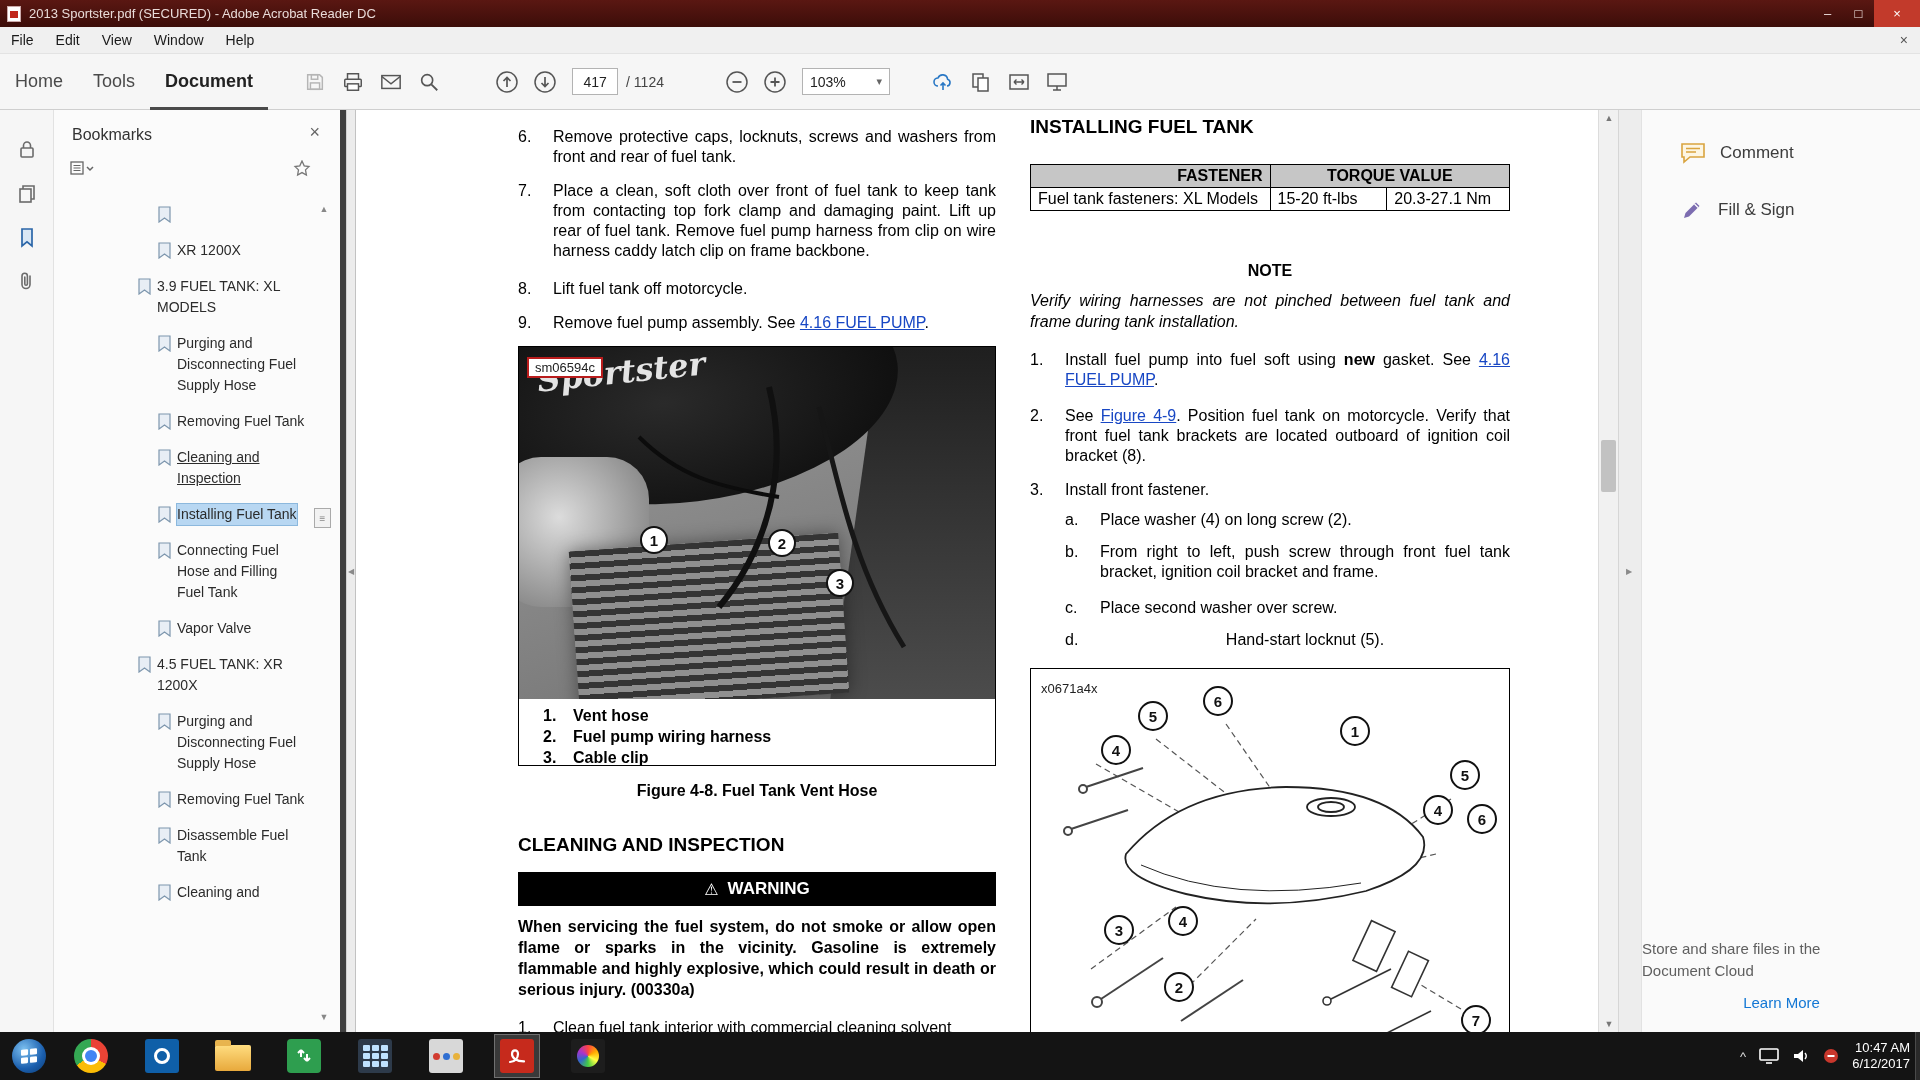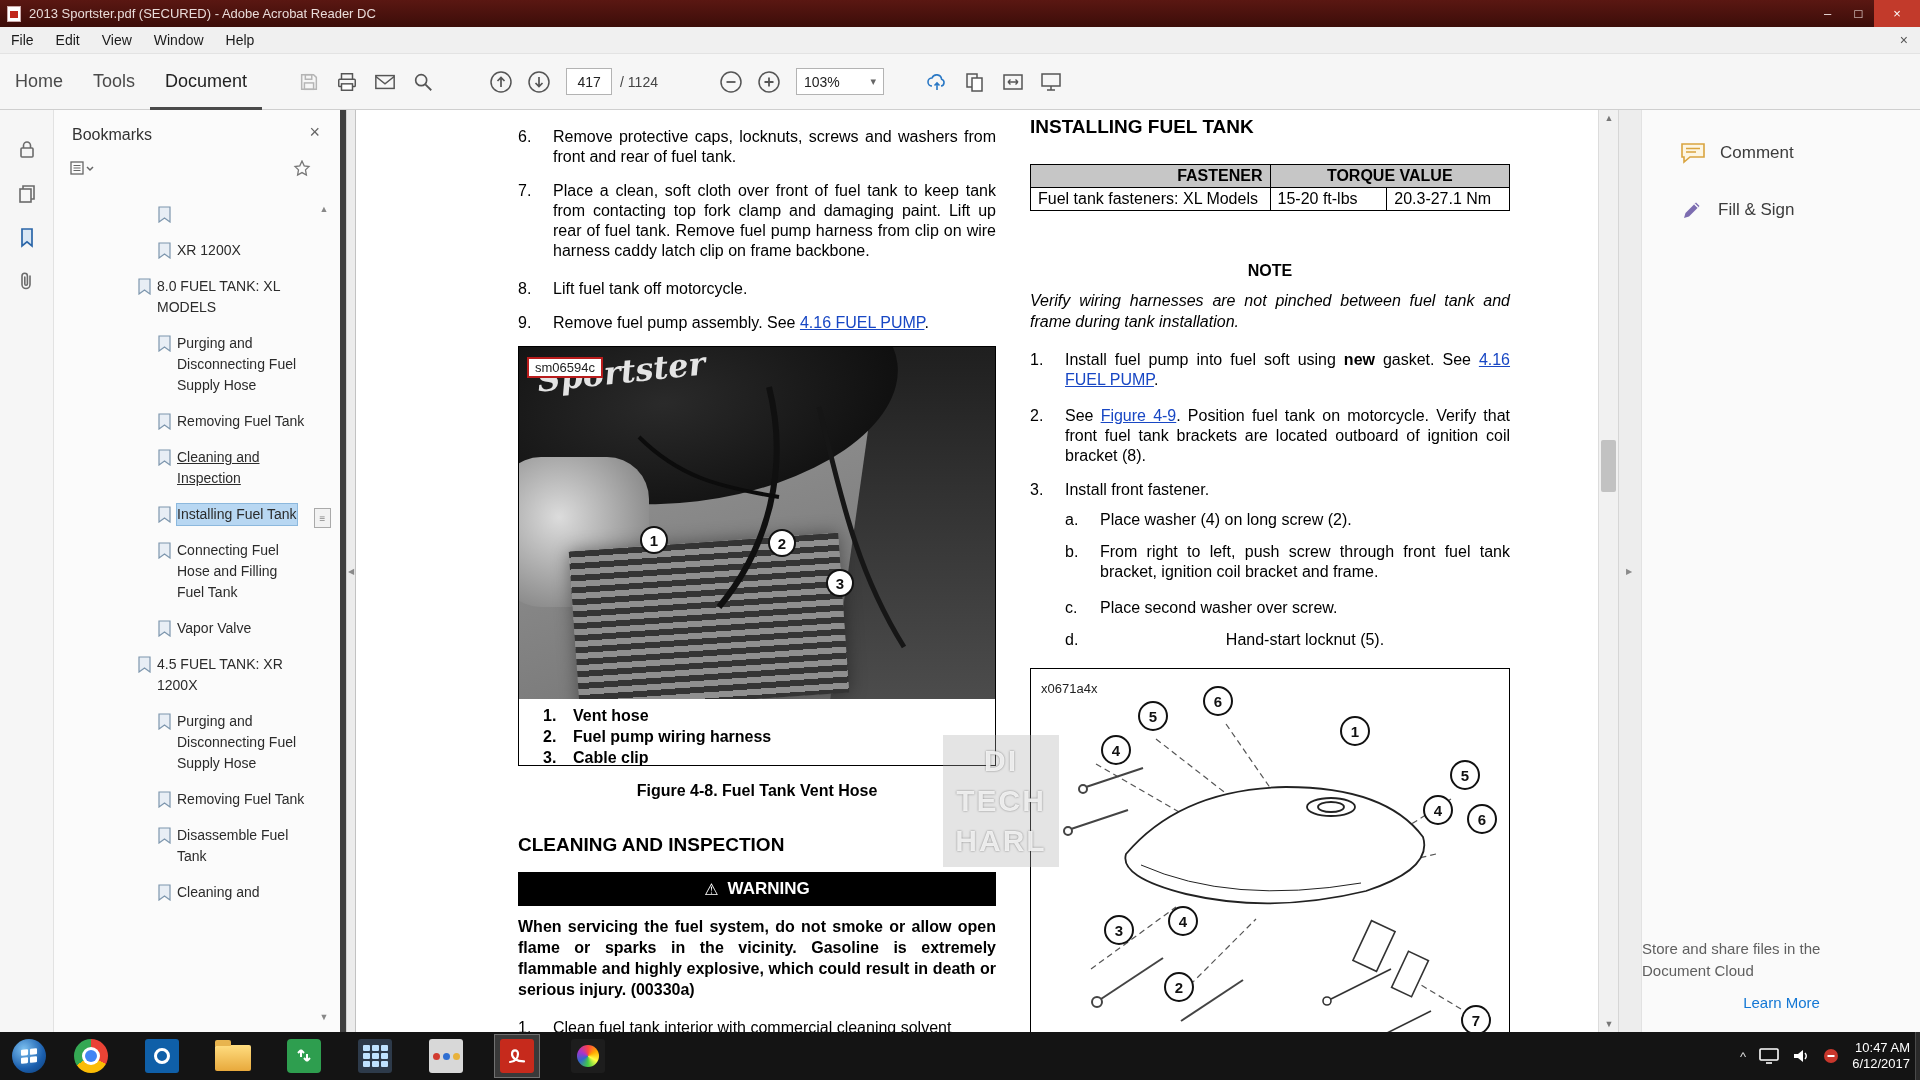--- a/index.html
+++ b/index.html
@@ -15,21 +15,21 @@
   .wbtn.close{width:46px;background:#c23a2b;color:#fff}
 
   
   .menubar{position:absolute;left:0;top:27px;width:1920px;height:27px;background:#f0f0f0;border-bottom:1px solid #e3e3e3;display:flex;align-items:center;font-size:14px;color:#1a1a1a}
   .menu-item{padding:0 11px}
   .menubar-close{margin-left:auto;margin-right:12px;color:#555}
 
   
   .toolbar{position:absolute;left:0;top:54px;width:1920px;height:56px;background:#f6f6f6;border-bottom:1px solid #cfcfcf;display:flex;align-items:center}
   .tb-tab{font-size:18px;color:#4a4a4a;padding:0 15px;height:56px;display:flex;align-items:center}
-  .tb-tab.active{color:#222;box-shadow:inset 0 -3px 0 #4a4a4a;font-weight:normal}
+  .tb-tab.active{color:#222;box-shadow:inset 0 -3px 0 #4a4a4a;font-weight:bold}
   .tb-btn{width:38px;height:38px;display:flex;align-items:center;justify-content:center}
   .tb-btn svg{display:block}
   .page-input{width:46px;height:27px;border:1px solid #b3b3b3;background:#fff;text-align:center;font-size:14px;color:#222;font-family:inherit}
   .page-total{font-size:14px;color:#444;margin:0 12px 0 8px;white-space:nowrap}
   .zoom-box{width:88px;height:27px;border:1px solid #b3b3b3;background:#fff;display:flex;align-items:center;justify-content:space-between;font-size:14px;color:#222;padding:0 7px;margin-left:8px}
   .zoom-caret{color:#666;font-size:11px}
 
   
   .rail{position:absolute;left:0;top:110px;width:54px;height:922px;background:#f6f6f6;border-right:1px solid #e2e2e2}
   .rail-ico{position:absolute;left:15px;width:24px;height:24px}
@@ -301,21 +301,21 @@
       <div class="bm-row lvl1">
           <span class="bm-ico"><svg width="15" height="17" viewBox="0 0 15 17">
               <path d="M2 1h11v15l-5.5-4L2 16z" fill="#e8eef5" stroke="#7d96ad" stroke-width="1.2"></path>
             </svg></span>
           <span class="bm-label">XR 1200X</span>
         </div>
       <div class="bm-row lvl0">
           <span class="bm-ico"><svg width="15" height="17" viewBox="0 0 15 17">
               <path d="M2 1h11v15l-5.5-4L2 16z" fill="#e8eef5" stroke="#7d96ad" stroke-width="1.2"></path>
             </svg></span>
-          <span class="bm-label">8.0 FUEL TANK: XL MODELS</span>
+          <span class="bm-label">3.9 FUEL TANK: XL MODELS</span>
         </div>
       <div class="bm-row lvl1">
           <span class="bm-ico"><svg width="15" height="17" viewBox="0 0 15 17">
               <path d="M2 1h11v15l-5.5-4L2 16z" fill="#e8eef5" stroke="#7d96ad" stroke-width="1.2"></path>
             </svg></span>
           <span class="bm-label">Purging and Disconnecting Fuel Supply Hose</span>
         </div>
       <div class="bm-row lvl1">
           <span class="bm-ico"><svg width="15" height="17" viewBox="0 0 15 17">
               <path d="M2 1h11v15l-5.5-4L2 16z" fill="#e8eef5" stroke="#7d96ad" stroke-width="1.2"></path>
@@ -544,25 +544,20 @@
         <div class="callout" style="left:309px;top:47px;width:30px;height:30px">1</div>
         <div class="callout" style="left:419px;top:91px;width:30px;height:30px">5</div>
         <div class="callout" style="left:392px;top:126px;width:30px;height:30px">4</div>
         <div class="callout" style="left:436px;top:135px;width:30px;height:30px">6</div>
         <div class="callout" style="left:73px;top:246px;width:30px;height:30px">3</div>
         <div class="callout" style="left:137px;top:237px;width:30px;height:30px">4</div>
         <div class="callout" style="left:133px;top:303px;width:30px;height:30px">2</div>
         <div class="callout" style="left:430px;top:336px;width:30px;height:30px">7</div>
       </div>
 
-      <div class="wmark">
-        <div>DI</div>
-        <div>TECH</div>
-        <div>HARL</div>
-      </div>
     </div>
   </div>
 
   <div class="vsb">
     <div class="up">▲</div>
     <div class="thumb"></div>
     <div class="down">▼</div>
   </div>
 
   <div class="rp-divider"></div>

